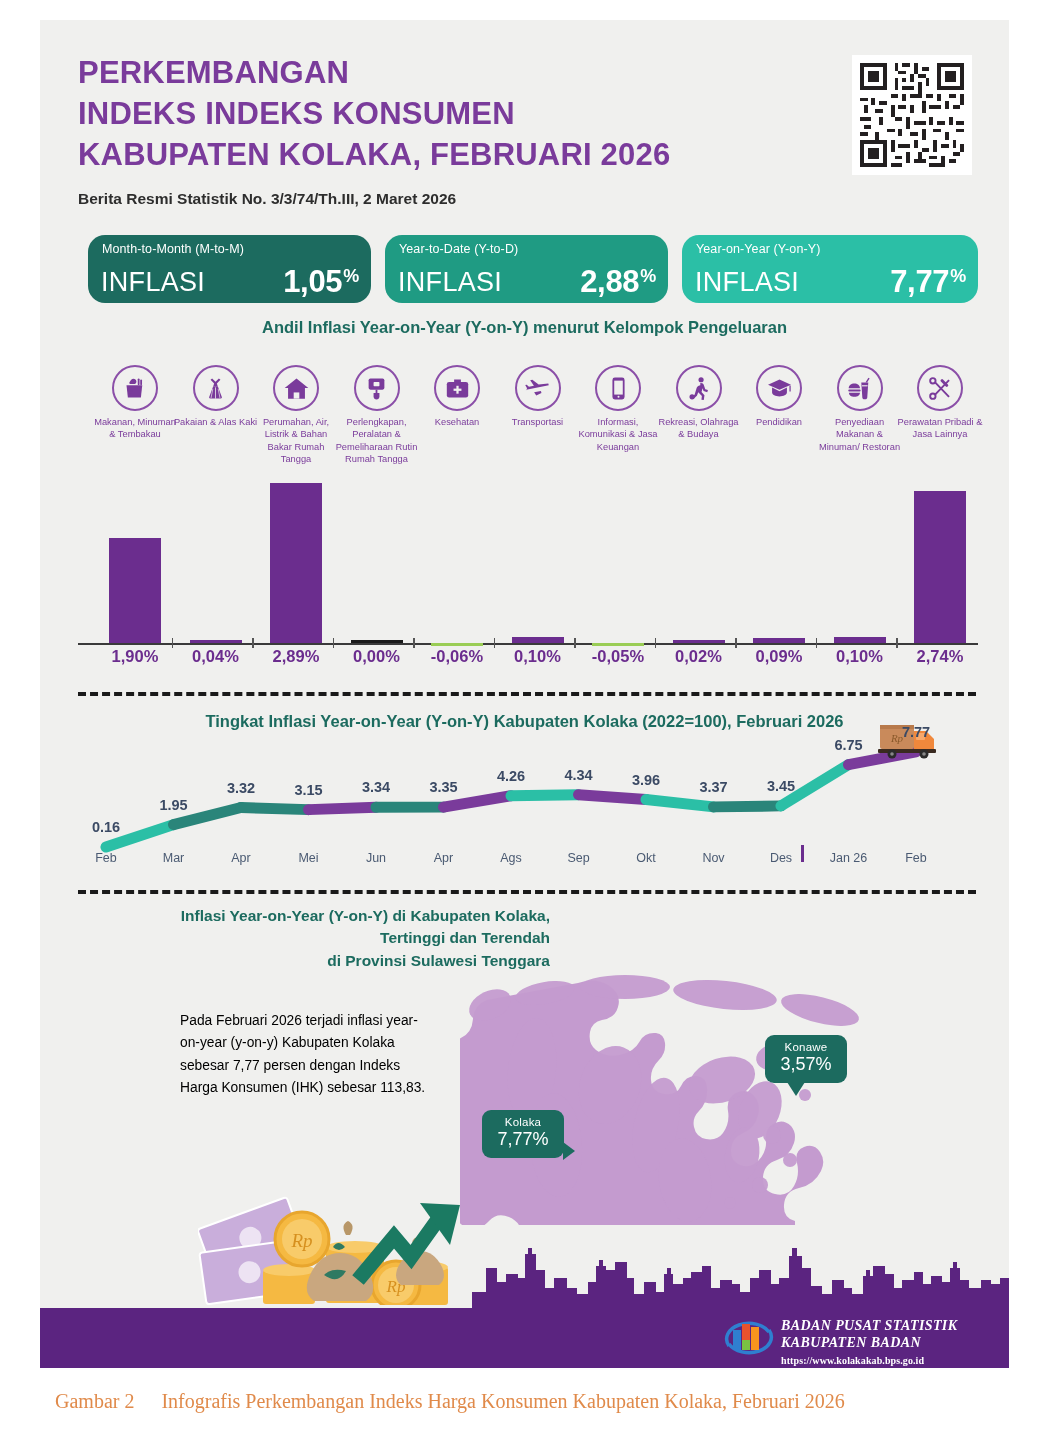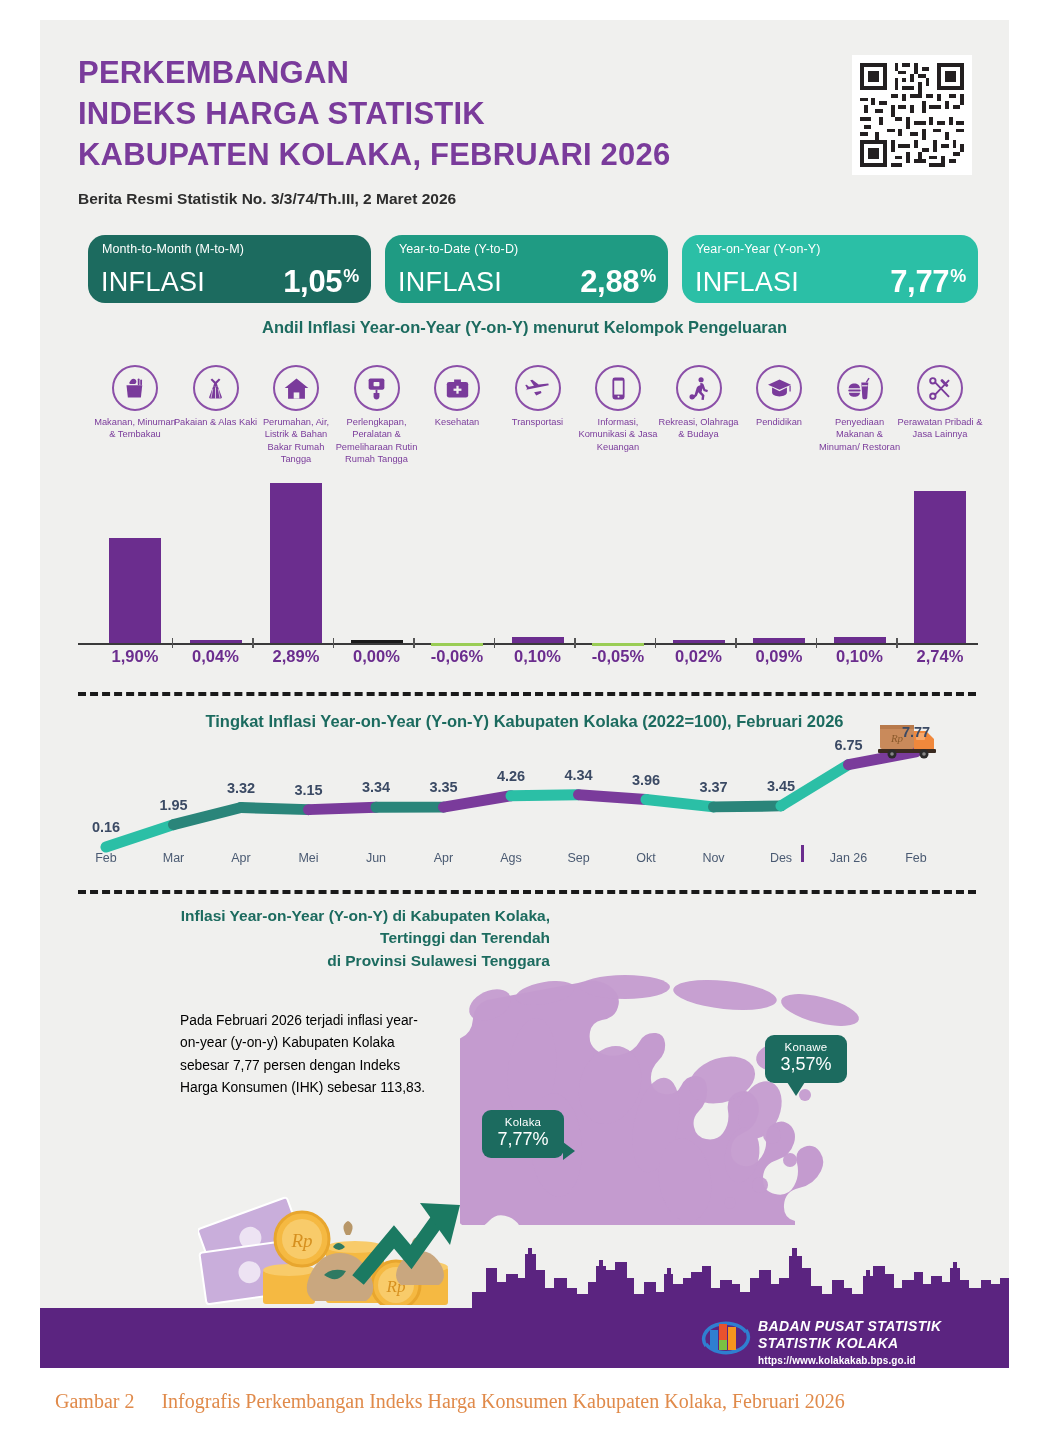--- a/index.html
+++ b/index.html
@@ -161,21 +161,21 @@
 
   
   .money { position: absolute; left: 158px; top: 1155px; width: 280px; height: 130px; }
   .skyline { position: absolute; left: 432px; top: 1216px; width: 537px; height: 72px; }
 
   
   .footer {
     position: absolute; left: 0; bottom: 0; width: 969px; height: 60px;
     background: #5B2480;
   }
-  .logo-wrap { position: absolute; left: 660px; top: 8px; width: 280px; height: 46px; }
+  .logo-wrap { position: absolute; left: 683px; top: 8px; width: 280px; height: 46px; font-family: Liberation Serif, serif; }
   .logo-text { position: absolute; left: 58px; top: 2px; color: #fff; }
   .logo-text .l1, .logo-text .l2 {
     font-size: 14px; font-weight: 700; font-style: italic; letter-spacing: .4px;
     line-height: 1.2;
   }
   .logo-text .l3 { font-size: 10px; font-weight: 700; margin-top: 3px; letter-spacing: .1px; }
 
   
   .caption {
     position: absolute; left: 55px; top: 1390px;
@@ -184,21 +184,21 @@
   }
   .caption .lbl { margin-right: 22px; }
 </style>
 </head>
 <body>
 
 <div id="poster">
 
   <div class="title-block">
     <div class="title-line">PERKEMBANGAN</div>
-    <div class="title-line">INDEKS HARGA STATISTIK</div>
+    <div class="title-line">INDEKS INDEKS KONSUMEN</div>
     <div class="title-line">KABUPATEN KOLAKA, FEBRUARI 2026</div>
   </div>
   <div class="brs-line">Berita Resmi Statistik No. 3/3/74/Th.III, 2 Maret 2026</div>
 
   <div class="qr">
     <svg viewBox="0 0 29 29" shape-rendering="crispEdges">
       <rect width="29" height="29" fill="#fff"></rect>
       <g fill="#231f20">
         <rect x="1" y="1" width="7" height="1"></rect>
           <rect x="1" y="7" width="7" height="1"></rect>
@@ -730,21 +730,21 @@
       <svg width="52" height="44" viewBox="0 0 52 44">
         <path d="M6 30 a20 14 0 0 1 40 -14" stroke="#2F7FD0" stroke-width="3.5" fill="none"></path>
         <path d="M46 14 a20 14 0 0 1 -40 14" stroke="#2F7FD0" stroke-width="3.5" fill="none"></path>
         <rect x="10" y="14" width="8" height="20" fill="#2F7FD0"></rect>
         <rect x="19" y="8" width="8" height="26" fill="#E8522E"></rect>
         <rect x="19" y="24" width="8" height="10" fill="#7AC143"></rect>
         <rect x="28" y="11" width="8" height="23" fill="#F7941E"></rect>
       </svg>
       <div class="logo-text">
         <div class="l1">BADAN PUSAT STATISTIK</div>
-        <div class="l2">STATISTIK KOLAKA</div>
+        <div class="l2">KABUPATEN BADAN</div>
         <div class="l3">https://www.kolakakab.bps.go.id</div>
       </div>
     </div>
   </div>
 </div>
 
 <div class="caption">
   <span class="lbl">Gambar 2</span>
   <span>Infografis Perkembangan Indeks Harga Konsumen Kabupaten Kolaka, Februari 2026</span>
 </div>

